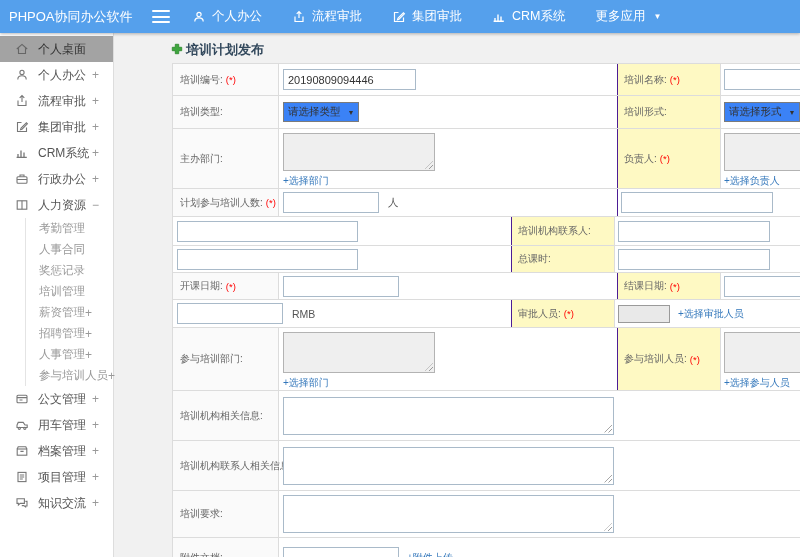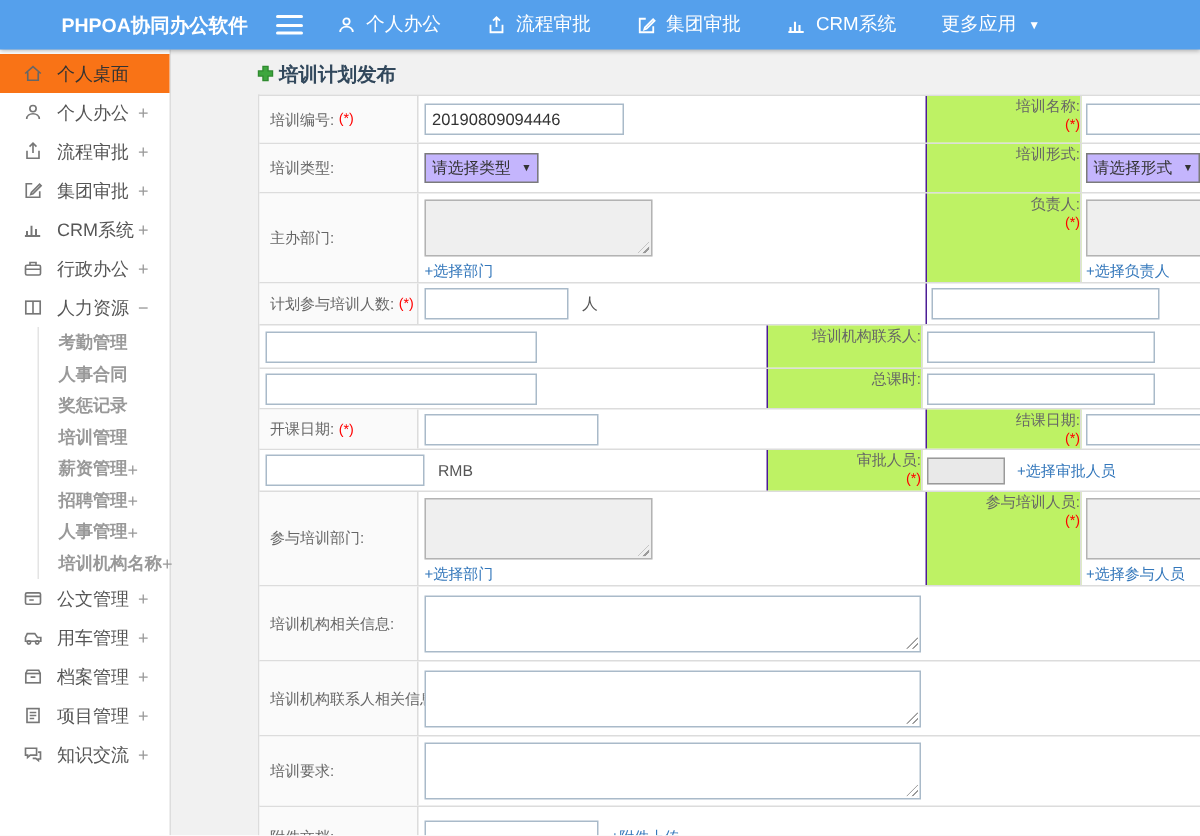--- a/index.html
+++ b/index.html
@@ -2,71 +2,71 @@
 <html><head>
 <meta charset="utf-8">
 <style>
   * { margin:0; padding:0; box-sizing:border-box; }
   html,body { width:800px; height:557px; overflow:hidden; font-family:"Liberation Sans","DejaVu Sans",sans-serif; }
   #app { position:relative; width:800px; height:557px; background:#f1f1f1; overflow:hidden; }
 
   
   .topbar { position:absolute; top:0; left:0; right:0; height:33px; background:#55a0ec;
             display:flex; align-items:center; z-index:20; box-shadow:0 1px 3px rgba(0,0,0,.28); }
-  .logo { width:142px; padding-left:9px; color:#fff; font-weight:bold; font-size:13px; white-space:nowrap;margin-left:32px; }
+  .logo { width:142px; padding-left:9px; color:#fff; font-weight:normal; font-size:13px; white-space:nowrap; }
   .hamburger { width:18px; height:13px; margin-left:10px; display:flex; flex-direction:column; justify-content:space-between; cursor:pointer; }
   .hamburger i { display:block; height:2px; background:#fff; border-radius:1px; }
   .topmenu { display:flex; align-items:center; margin-left:22px; gap:30px; }
   .topmenu .titem { display:flex; align-items:center; gap:6px; color:#fff; font-size:12.5px; cursor:pointer; white-space:nowrap; }
   .topmenu svg { display:block; }
   .caret { font-size:8px; color:#fff; margin-left:2px; }
 
   
   .sidebar { position:absolute; top:33px; left:0; bottom:0; width:114px; background:#fff;
              border-right:1px solid #ddd; padding-top:3px; font-size:12px; color:#555; z-index:5; }
   .sitem { height:26px; display:flex; align-items:center; padding:0 14px 0 15px; cursor:pointer; white-space:nowrap; }
-  .sitem.active { background:#f97316; color:#333; }
+  .sitem.active { background:#a3a3a3; color:#333; }
   .sitem .sicon { width:14px; height:14px; margin-right:9px; color:#777; flex:none; }
   .sitem .slabel { flex:1; overflow:hidden; }
   .sexp { color:#999; font-size:12px; font-weight:normal; }
   .subgroup { margin-left:25px; border-left:1px solid #e4e4e4; }
   .subitem { height:21px; display:flex; align-items:center; padding-left:13px; padding-right:26px;
              font-size:11.5px; color:#999; cursor:pointer; white-space:nowrap; }
-  .subitem .slabel { flex:1;font-weight:bold; }
+  .subitem .slabel { flex:1; }
 
   
   .main { position:absolute; top:33px; left:114px; right:0; bottom:0; background:#f1f1f1; overflow:hidden; }
   .page-title { position:absolute; left:57px; top:8px; display:flex; align-items:center; gap:3px;
                 font-size:13px; font-weight:bold; color:#32485c; }
   .plus-ico { display:block; }
 
   
   .formtbl { position:absolute; left:58px; top:30px; width:898px; background:#fff;
              border:1px solid #dcdcdc; border-bottom:none; font-size:10px; color:#666; }
   .frow { display:flex; border-bottom:1px solid #dcdcdc; align-items:stretch; }
   .lc  { width:106px; background:#fafafa; border-right:1px solid #dcdcdc; display:flex; align-items:center;
          padding-left:7px; white-space:nowrap; overflow:visible; }
   .fc  { width:339px; border-right:1px solid #4c1d95; display:flex; align-items:center; padding-left:4px; }
-  .lc2 { width:103px; background:#bef264; border-right:1px solid #dcdcdc; display:flex; align-items:flex-end;
-         padding-left:6px; white-space:nowrap;flex-direction:column; }
+  .lc2 { width:103px; background:#fef9c3; border-right:1px solid #dcdcdc; display:flex; align-items:center;
+         padding-left:6px; white-space:nowrap; }
   .fc2 { flex:1; display:flex; align-items:center; padding-left:3px; }
   .fullc { flex:1; display:flex; align-items:center; padding-left:4px; }
   .colfield { flex-direction:column; align-items:flex-start; justify-content:center; padding-top:4px; }
   .req { color:#ff0000; margin-left:3px; font-size:9.5px; }
 
   .r1{height:32px} .r2{height:33px} .r3{height:60px} .r4{height:28px} .r5{height:29px}
   .r6{height:27px} .r7{height:27px} .r8{height:28px} .r9{height:63px} .r10{height:50px}
   .r11{height:50px} .r12{height:47px} .r13{height:40px}
 
   .inp { height:21px; border:1px solid #a9bac9; background:#fff; font-size:11px; color:#333;
          padding:0 4px; font-family:"Liberation Sans",sans-serif; }
   .w133{width:133px} .w180{width:181px} .w115{width:116px} .w105{width:106px} .w96{width:96px} .w150{width:152px}
   .suffix { margin-left:9px; color:#555; font-size:10.5px; }
 
-  .sel { height:20px; display:inline-flex; align-items:center; border:1px solid #7b7b7b; background:#c4b5fd;
+  .sel { height:20px; display:inline-flex; align-items:center; border:1px solid #7b7b7b; background:#3b82f6;
          padding:0 4px; font-size:10.5px; color:#333; cursor:pointer; }
   .sel .arr { margin-left:7px; font-size:7px; color:#333; }
 
   .gta { width:152px; background:#efefef; border:1px solid #b3b3b3; position:relative; }
   .h40{height:40px} .h44{height:44px}
   .wta { width:331px; height:38px; background:#fff; border:1px solid #a9bac9; position:relative; }
   .graybox { width:52px; height:18px; background:#e9e9e9; border:1px solid #9a9a9a; }
   .rhandle { position:absolute; right:1px; bottom:1px; width:8px; height:8px;
              background:repeating-linear-gradient(135deg, transparent 0 2px, #9a9a9a 2px 3px);
              clip-path:polygon(100% 0, 100% 100%, 0 100%); }
@@ -219,21 +219,21 @@
       </div>
       <div class="subitem">
         <span class="slabel">招聘管理</span>
         <span class="sexp">+</span>
       </div>
       <div class="subitem">
         <span class="slabel">人事管理</span>
         <span class="sexp">+</span>
       </div>
       <div class="subitem">
-        <span class="slabel">培训机构名称</span>
+        <span class="slabel">参与培训人员</span>
         <span class="sexp">+</span>
       </div>
     </div>
     <div class="sitem">
       <span class="sicon">
         <svg width="14" height="14" viewBox="0 0 14 14" fill="none" stroke="#777" stroke-width="1.1">
             <rect x="2" y="3.2" width="10" height="7.6" rx="1"></rect>
             <path d="M2 5.6h10M4.5 8h3"></path>
           </svg>
       </span>

